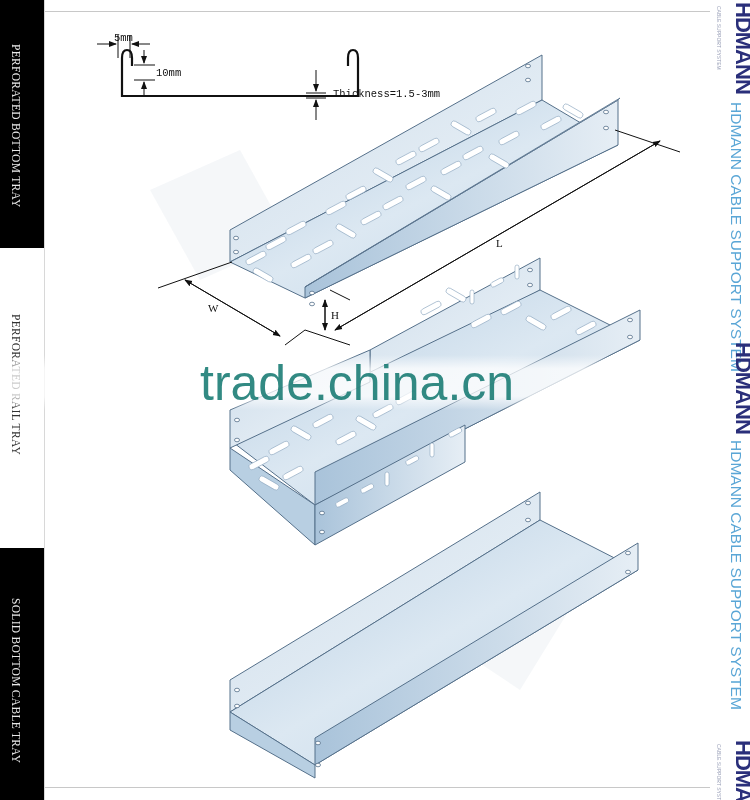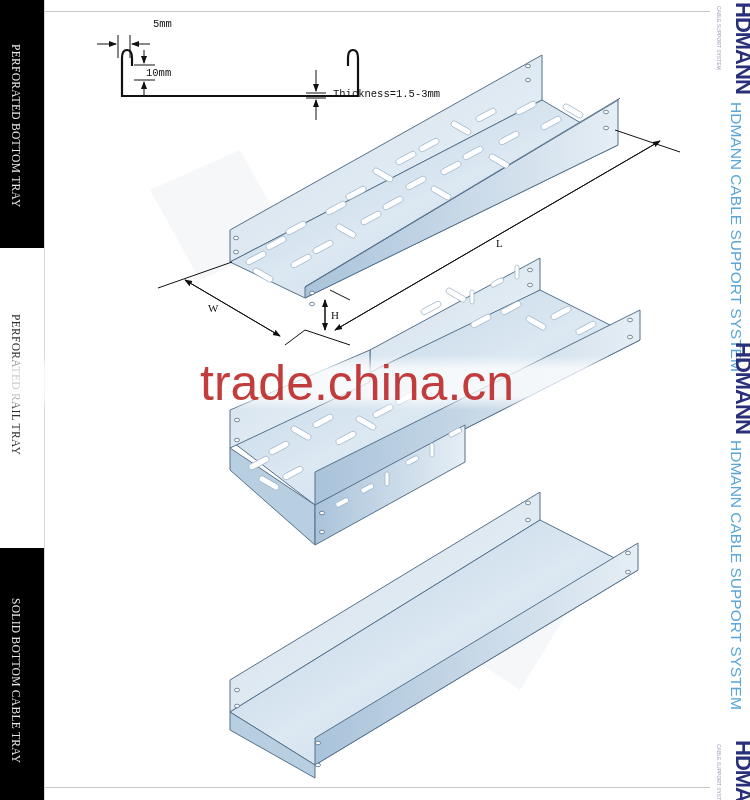--- a/index.html
+++ b/index.html
@@ -12,21 +12,21 @@
   .dark .side-label { color:#e8e8e8; }
   .light .side-label { color:#333333; }
   .vline { position:absolute; left:44px; top:0; width:1px; height:800px; background:#d8d8d8; }
   .hrule { position:absolute; left:45px; width:665px; height:1px; background:#c8c8c8; }
   .right-strip { position:absolute; left:712px; top:0; width:38px; height:800px; overflow:hidden; }
   .brand-block { position:absolute; left:0; width:38px; }
   .brand-logo { position:absolute; left:18px; writing-mode:vertical-rl; font-family:"Liberation Sans", sans-serif; font-weight:bold; font-size:22px; color:#2a2f7a; letter-spacing:-1px; }
   .brand-small { position:absolute; left:4px; writing-mode:vertical-rl; font-family:"Liberation Sans", sans-serif; font-size:5px; color:#9aa0b8; }
   .brand-slogan { position:absolute; left:18px; writing-mode:vertical-rl; font-family:"Liberation Sans", sans-serif; font-size:15.5px; color:#5aa6d6; white-space:nowrap; }
   .drawing { position:absolute; left:45px; top:0; width:665px; height:800px; }
-  .watermark { position:absolute; left:200px; top:352px; width:360px; height:62px; font-family:"Liberation Sans", sans-serif; font-size:50px; color:#b91c1c; opacity:0.85; letter-spacing:0px; line-height:62px; }
+  .watermark { position:absolute; left:200px; top:352px; width:360px; height:62px; font-family:"Liberation Sans", sans-serif; font-size:50px; color:#0f766e; opacity:0.85; letter-spacing:0px; line-height:62px; }
   .wm-band { position:absolute; left:0; top:355px; width:710px; height:55px; background:linear-gradient(to bottom, rgba(255,255,255,0.0), rgba(255,255,255,0.75) 25%, rgba(255,255,255,0.75) 75%, rgba(255,255,255,0.0)); }
   .dim-text { position:absolute; font-family:"Liberation Mono", monospace; font-size:10.5px; color:#111; white-space:nowrap; }
   .dim-letter { position:absolute; font-family:"Liberation Serif", serif; font-size:11px; color:#111; }
 </style>
 </head>
 <body>
 
 <div class="sidebar">
   <div class="side-sec dark" style="top:0;height:248px;">
     <span class="side-label">PERFORATED BOTTOM TRAY</span>
@@ -203,22 +203,22 @@
       <ellipse cx="318" cy="743" rx="2.5" ry="1.8"></ellipse>
       <ellipse cx="318" cy="765" rx="2.5" ry="1.8"></ellipse>
       <ellipse cx="528" cy="503" rx="2.5" ry="1.8"></ellipse>
       <ellipse cx="528" cy="520" rx="2.5" ry="1.8"></ellipse>
       <ellipse cx="628" cy="553" rx="2.5" ry="1.8"></ellipse>
       <ellipse cx="628" cy="572" rx="2.5" ry="1.8"></ellipse>
     </g>
   </g>
 </svg>
 
-<span class="dim-text" style="left:114px;top:18px;margin-left:39px;">5mm</span>
-<span class="dim-text" style="left:146px;top:67px;">10mm</span>
+<span class="dim-text" style="left:114px;top:32px;">5mm</span>
+<span class="dim-text" style="left:156px;top:67px;">10mm</span>
 <span class="dim-text" style="left:333px;top:88px;">Thickness=1.5-3mm</span>
 <span class="dim-letter" style="left:208px;top:302px;">W</span>
 <span class="dim-letter" style="left:331px;top:309px;">H</span>
 <span class="dim-letter" style="left:496px;top:237px;">L</span>
 
 <div class="wm-band"></div>
 <div class="watermark">trade.china.cn</div>
 
 <div class="right-strip">
   <div class="brand-block" style="top:0;height:390px;">

